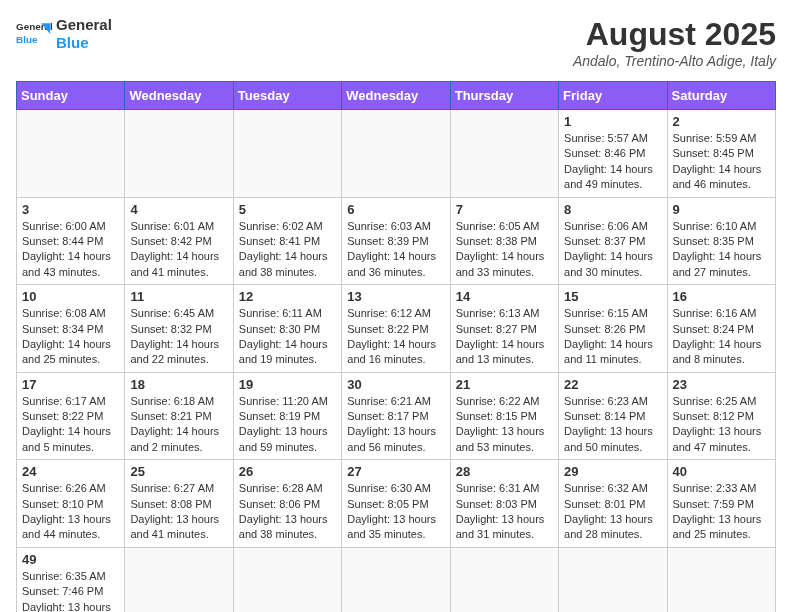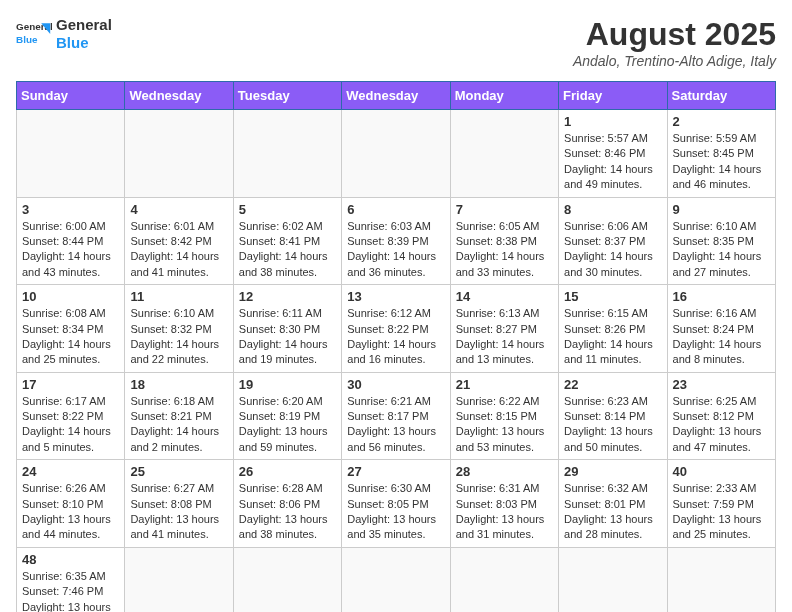--- a/index.html
+++ b/index.html
@@ -101,21 +101,21 @@
   </div>
 </div>
 
 <table class="calendar">
   <thead>
     <tr>
     <th>Sunday</th>
         <th>Wednesday</th>
         <th>Tuesday</th>
         <th>Wednesday</th>
-        <th>Monday</th>
+        <th>Thursday</th>
         <th>Friday</th>
         <th>Saturday</th>
       </tr>
   </thead>
   <tbody id="calendar-body">
   <tr>
         <td class="empty-cell"></td>
         <td class="empty-cell"></td>
         <td class="empty-cell"></td>
         <td class="empty-cell"></td>
@@ -179,21 +179,21 @@
       </tr>
       <tr>
         <td>
           <span class="day-number">10</span>
           <div class="day-info">Sunrise: 6:08 AM
 Sunset: 8:34 PM
 Daylight: 14 hours and 25 minutes.</div>
         </td>
         <td>
           <span class="day-number">11</span>
-          <div class="day-info">Sunrise: 6:10 AM
+          <div class="day-info">Sunrise: 6:45 AM
 Sunset: 8:32 PM
 Daylight: 14 hours and 22 minutes.</div>
         </td>
         <td>
           <span class="day-number">12</span>
           <div class="day-info">Sunrise: 6:11 AM
 Sunset: 8:30 PM
 Daylight: 14 hours and 19 minutes.</div>
         </td>
         <td>
@@ -229,21 +229,21 @@
 Daylight: 14 hours and 5 minutes.</div>
         </td>
         <td>
           <span class="day-number">18</span>
           <div class="day-info">Sunrise: 6:18 AM
 Sunset: 8:21 PM
 Daylight: 14 hours and 2 minutes.</div>
         </td>
         <td>
           <span class="day-number">19</span>
-          <div class="day-info">Sunrise: 6:20 AM
+          <div class="day-info">Sunrise: 11:20 AM
 Sunset: 8:19 PM
 Daylight: 13 hours and 59 minutes.</div>
         </td>
         <td>
           <span class="day-number">30</span>
           <div class="day-info">Sunrise: 6:21 AM
 Sunset: 8:17 PM
 Daylight: 13 hours and 56 minutes.</div>
         </td>
         <td>
@@ -304,21 +304,21 @@
         </td>
         <td>
           <span class="day-number">40</span>
           <div class="day-info">Sunrise: 2:33 AM
 Sunset: 7:59 PM
 Daylight: 13 hours and 25 minutes.</div>
         </td>
       </tr>
       <tr class="last-row">
         <td>
-          <span class="day-number">48</span>
+          <span class="day-number">49</span>
           <div class="day-info">Sunrise: 6:35 AM
 Sunset: 7:46 PM
 Daylight: 13 hours and 22 minutes.</div>
         </td>
         <td class="empty-cell"></td>
         <td class="empty-cell"></td>
         <td class="empty-cell"></td>
         <td class="empty-cell"></td>
         <td class="empty-cell"></td>
         <td class="empty-cell"></td>

